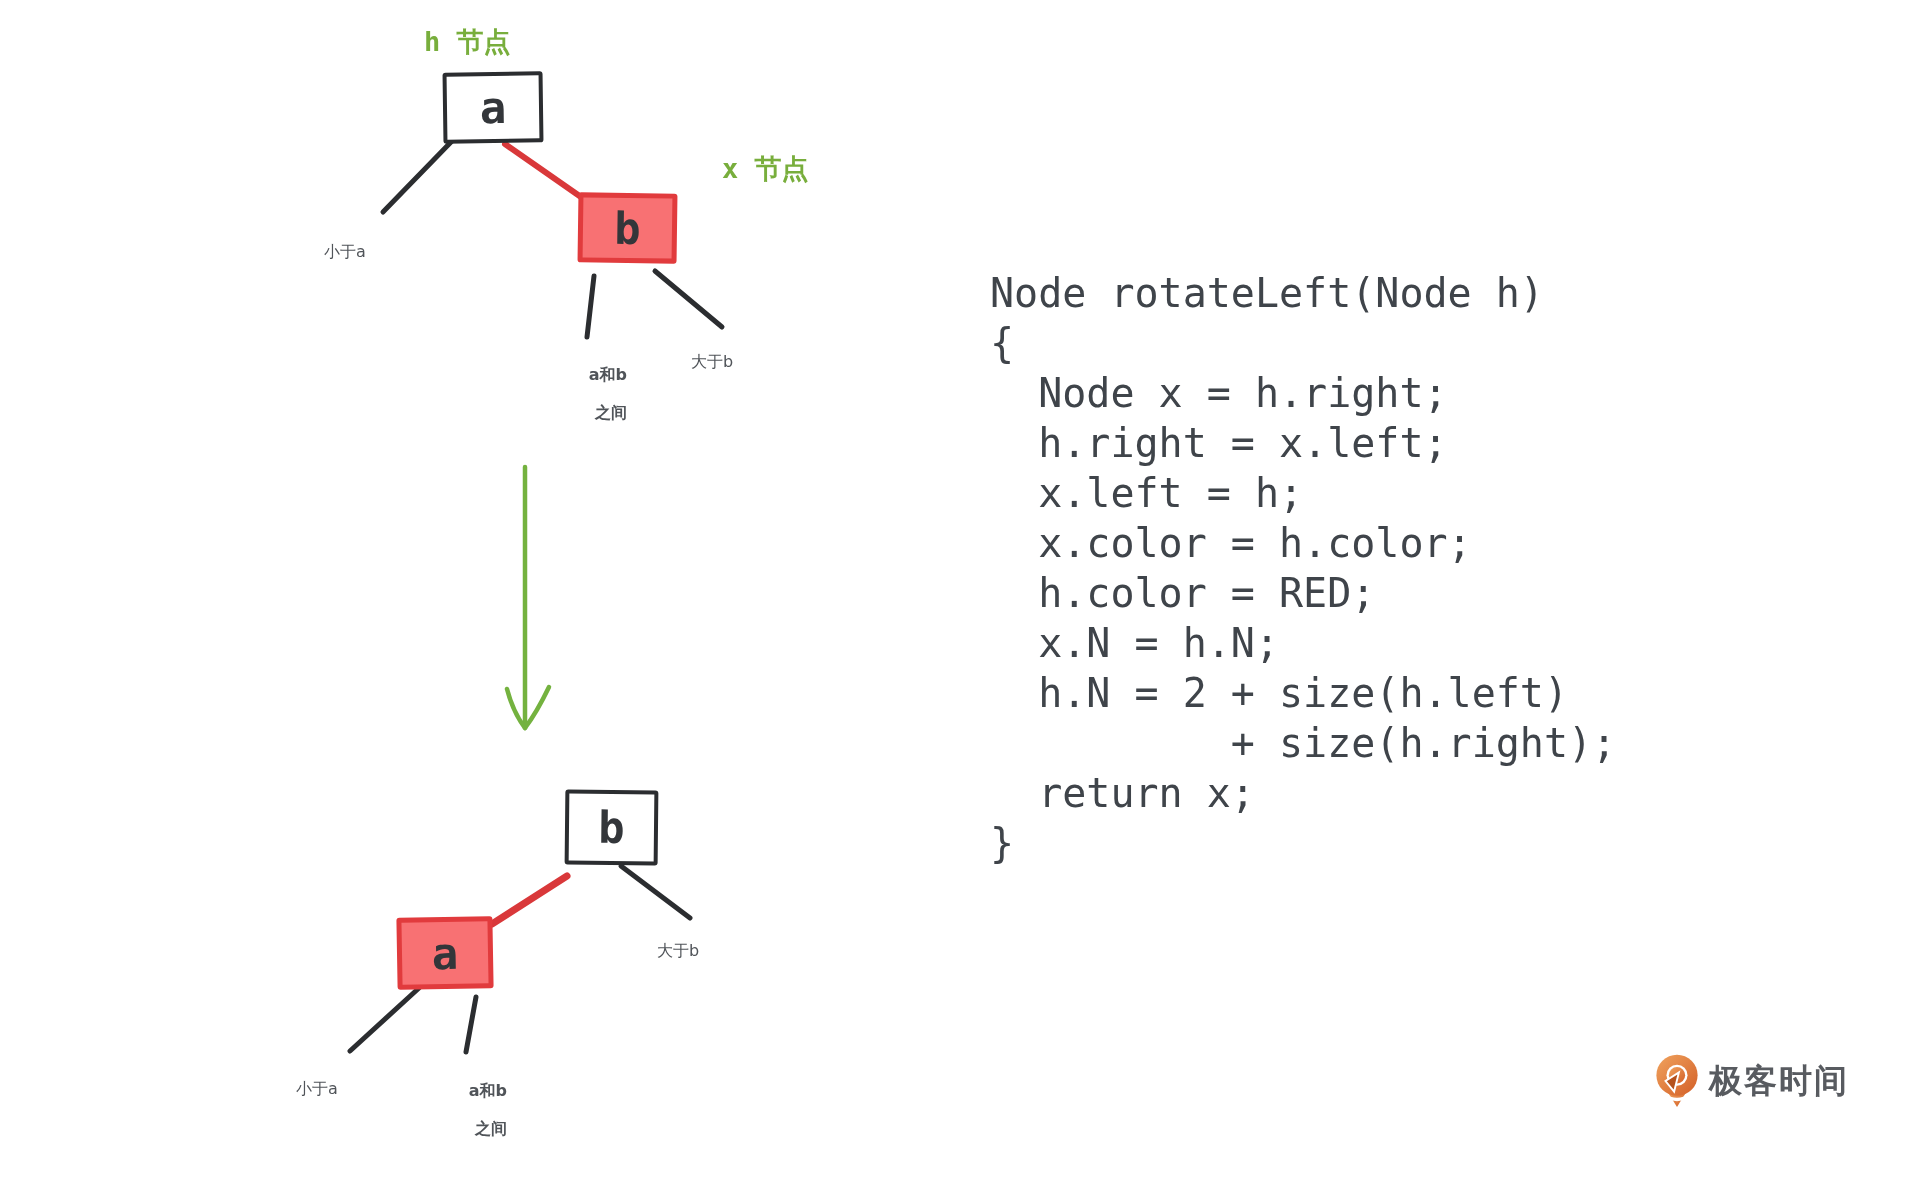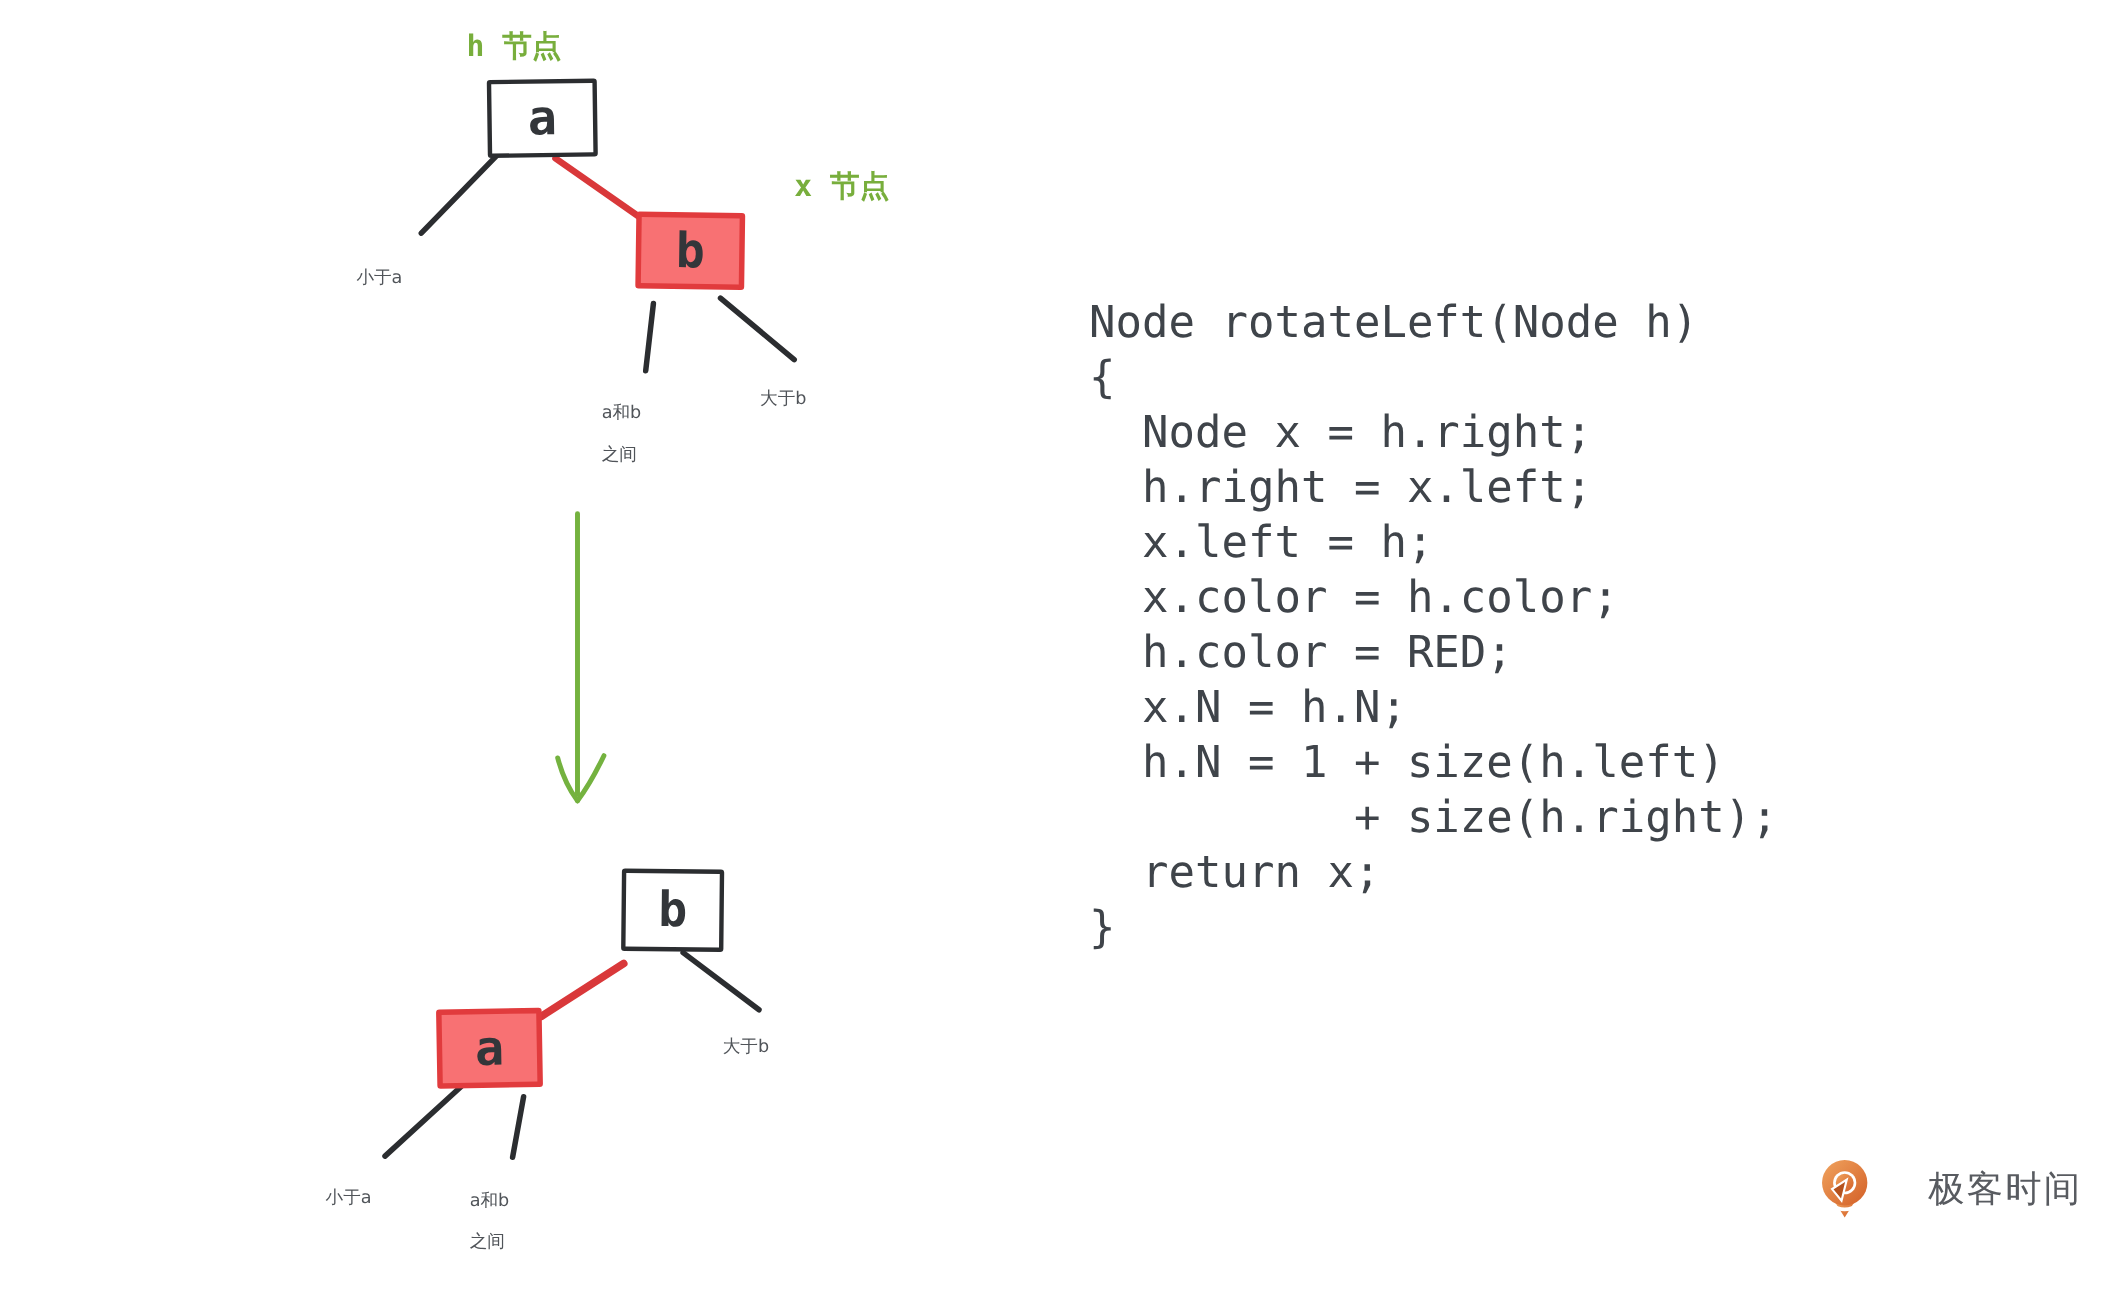--- a/index.html
+++ b/index.html
@@ -21,33 +21,33 @@
     background:var(--red-node-fill,#f87173);border-radius:3px;
   }
 
   .pointer-label{
     position:absolute;font-family:"DejaVu Sans Mono","DejaVu Sans",sans-serif;
     font-weight:700;font-size:27px;color:var(--green-accent,#78ae3c);white-space:nowrap;
   }
   .leaf-label{
     position:absolute;font-size:16px;font-weight:500;color:#505459;white-space:nowrap;
   }
-  .leaf-label.center{text-align:left;line-height:38px;white-space:normal;}
+  .leaf-label.center{text-align:right;line-height:38px;white-space:normal;font-weight:bold;}
 
   .code{
     position:absolute;left:990px;top:268px;margin:0;
     font-family:"DejaVu Sans Mono","Liberation Mono",monospace;
     font-size:40px;line-height:50px;color:#3f444a;white-space:pre;
   }
 
   .brand{
     position:absolute;left:1654px;top:1054px;display:flex;align-items:center;gap:9px;
   }
   .brand-text{
-    font-size:33px;font-weight:400;color:#585b60;letter-spacing:2px;white-space:nowrap;margin-left:44px;
+    font-size:33px;font-weight:700;color:#585b60;letter-spacing:2px;white-space:nowrap;
   }
 </style>
 </head>
 <body>
 
 <div class="canvas">
 
   <svg class="edges" width="1920" height="1178" viewBox="0 0 1920 1178">
 
     <line x1="452" y1="141" x2="383" y2="212" stroke="#2b2d30" stroke-width="5" stroke-linecap="round"></line>
@@ -110,21 +110,21 @@
   </div>
 
   <pre class="code">Node rotateLeft(Node h)
 {
   Node x = h.right;
   h.right = x.left;
   x.left = h;
   x.color = h.color;
   h.color = RED;
   x.N = h.N;
-  h.N = 1 + size(h.left)
+  h.N = 2 + size(h.left)
           + size(h.right);
   return x;
 }</pre>
 
   <div class="brand">
     <svg width="46" height="54" viewBox="0 0 48 56">
       <defs>
         <linearGradient id="gk" x1="0" y1="0" x2="1" y2="1">
           <stop offset="0" stop-color="#f0a35e"></stop>
           <stop offset="1" stop-color="#d35f27"></stop>

